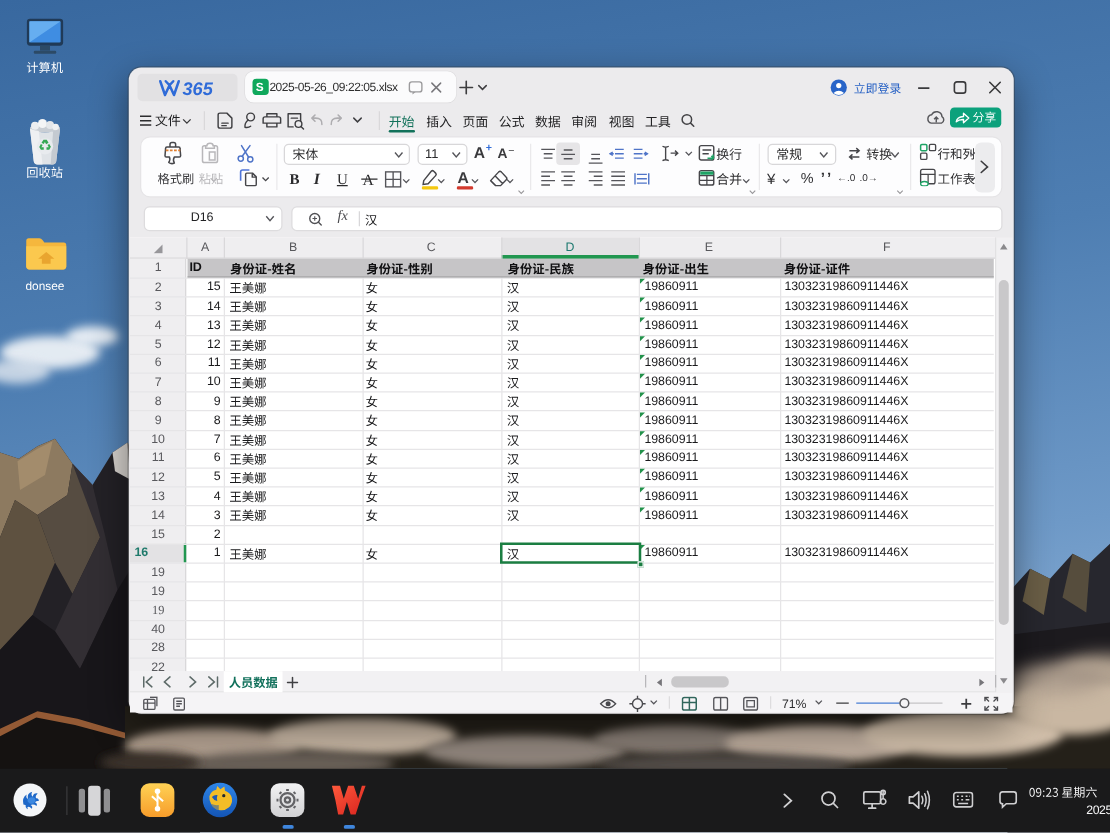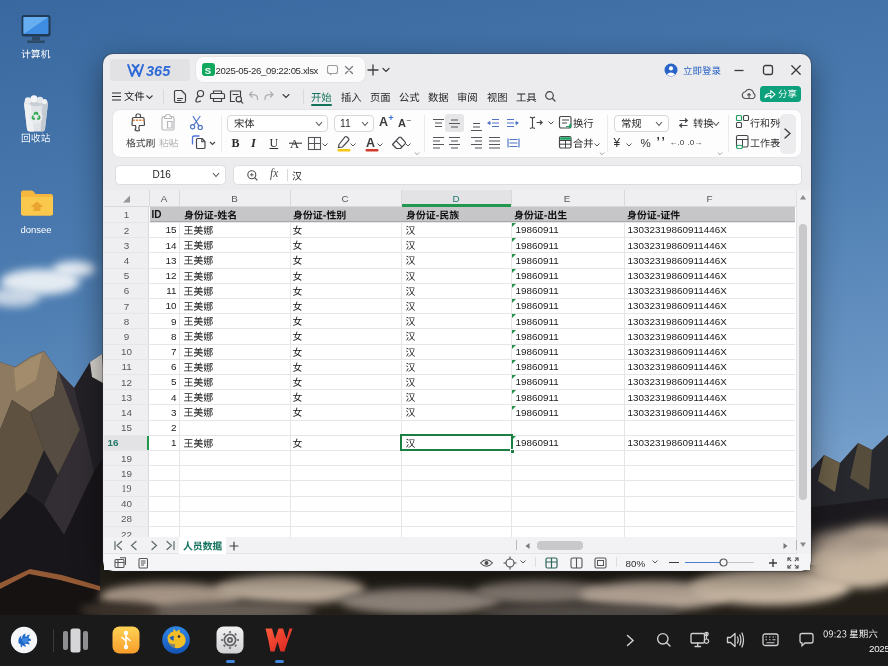--- a/index.html
+++ b/index.html
@@ -851,21 +851,21 @@
     </svg>
     <svg class="ab" style="left:570px;top:556.5px" width="13" height="12" viewBox="0 0 13 12">
       <rect x="1" y="1" width="11" height="10" rx="1.5" fill="none" stroke="#55555a" stroke-width="1.1"></rect>
       <path d="M6.5 1 L6.5 11" stroke="#55555a" stroke-width="1.1"></path>
     </svg>
     <svg class="ab" style="left:594px;top:556.5px" width="13" height="12" viewBox="0 0 13 12">
       <rect x="1" y="1" width="11" height="10" rx="1.5" fill="none" stroke="#55555a" stroke-width="1.1"></rect>
       <rect x="3.5" y="3.5" width="6" height="5" fill="none" stroke="#55555a" stroke-width="1"></rect>
     </svg>
     <div style="position:absolute;left:616px;top:557px;width:1px;height:10px;background:#dddcde;"></div>
-    <div style="position:absolute;left:625.5px;top:558.5px;font-family:'Liberation Sans',sans-serif;font-size:9.8px;color:#2d2d2f;white-space:nowrap;line-height:1;">80%</div>
+    <div style="position:absolute;left:625.5px;top:558.5px;font-family:'Liberation Sans',sans-serif;font-size:9.8px;color:#2d2d2f;white-space:nowrap;line-height:1;">71%</div>
     <svg class="ab" style="left:651px;top:559px" width="8" height="7" viewBox="0 0 8 7">
       <path d="M1.5 1.5 L4 4 L6.5 1.5" fill="none" stroke="#55555a" stroke-width="1"></path>
     </svg>
     <div style="position:absolute;left:669px;top:561.5px;width:10px;height:1.6px;background:#3c3c3f;"></div>
     <div style="position:absolute;left:685px;top:561.8px;width:38px;height:1.6px;background:#4a7fd4;"></div>
     <div style="position:absolute;left:723px;top:561.8px;width:30.5px;height:1.6px;background:#c5c4c6;"></div>
     <svg class="ab" style="left:718.5px;top:558px" width="9" height="9" viewBox="0 0 9 9">
       <circle cx="4.5" cy="4.5" r="3.5" fill="#f5f4f6" stroke="#59595d" stroke-width="1.2"></circle>
     </svg>
     <svg class="ab" style="left:768px;top:557.5px" width="10" height="10" viewBox="0 0 10 10">

